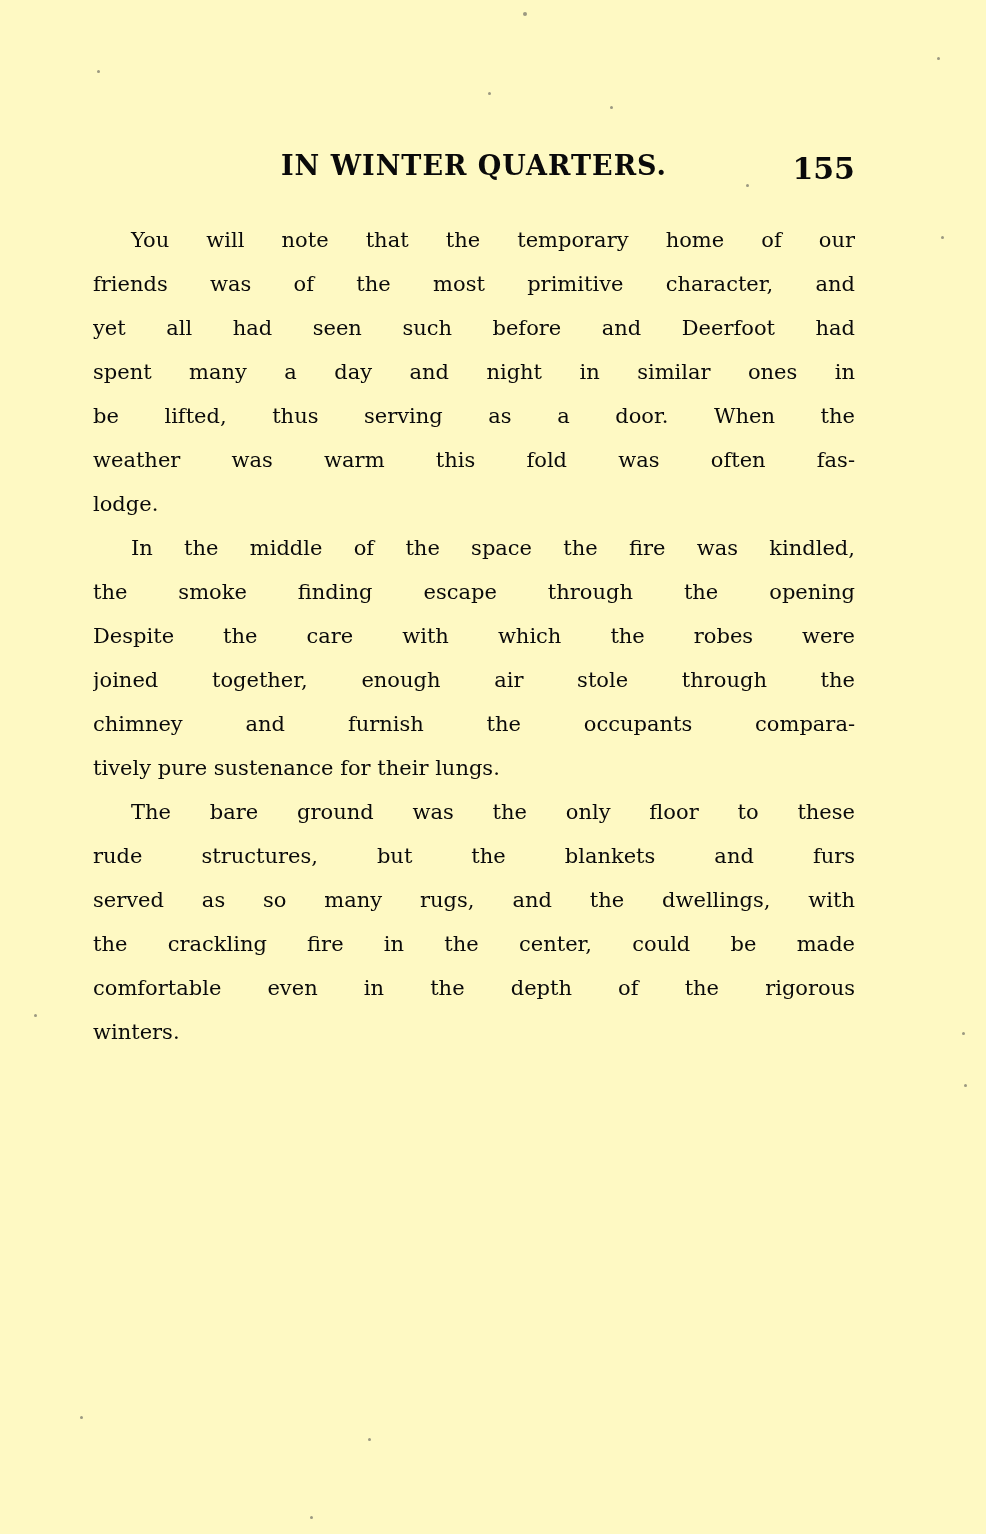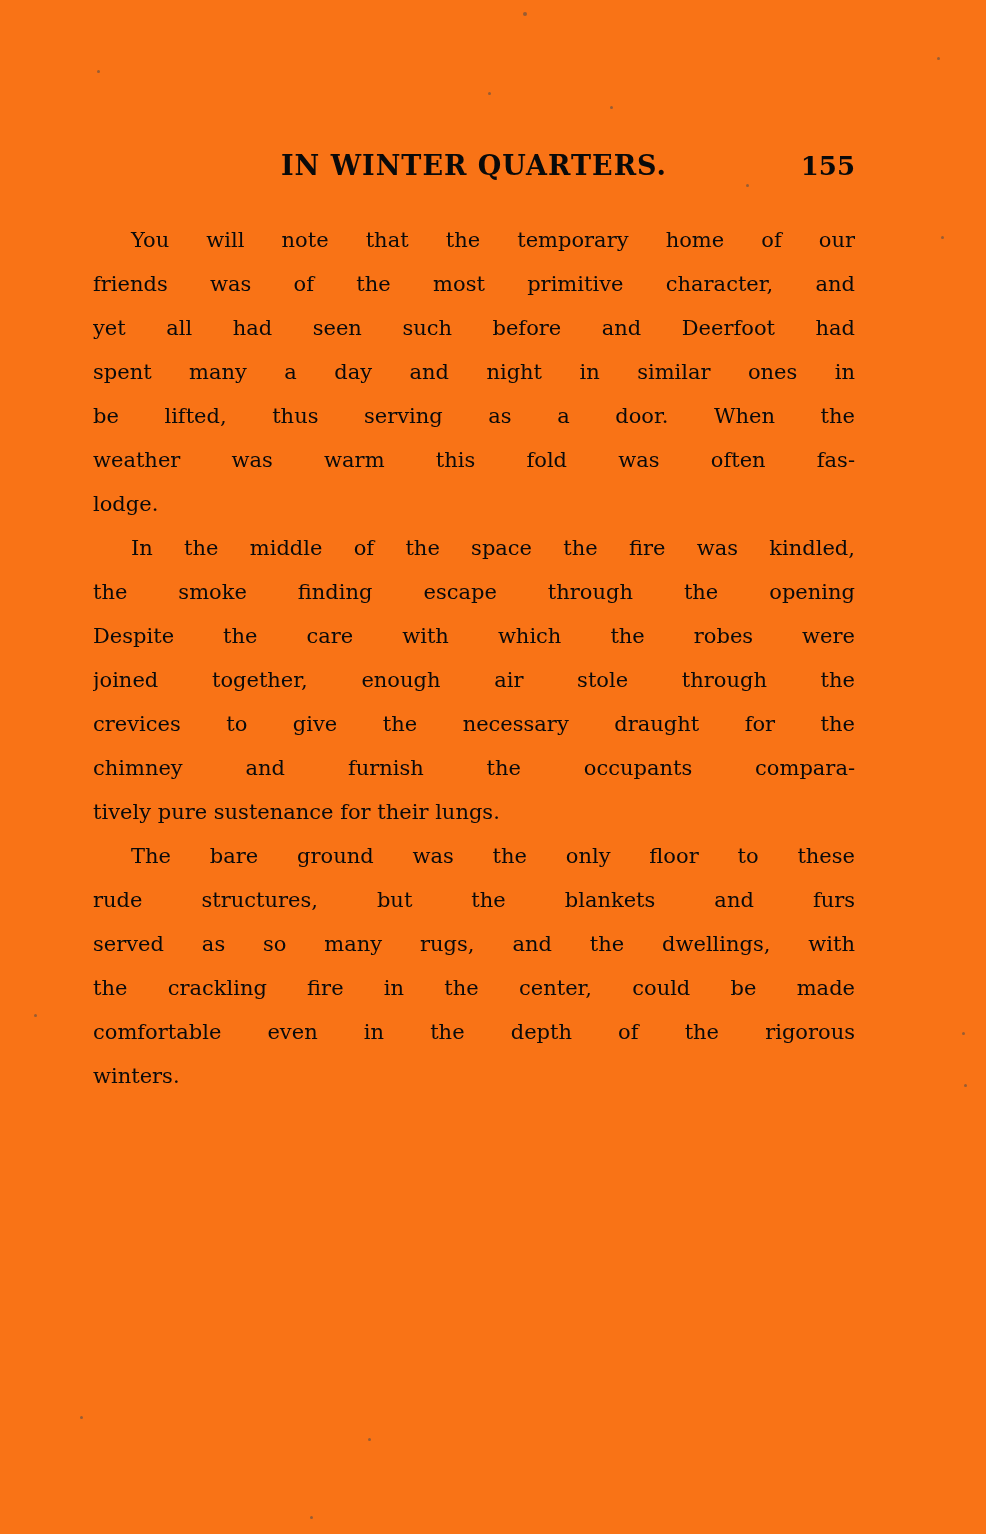--- a/index.html
+++ b/index.html
@@ -4,21 +4,21 @@
 <style>
   html, body {
     margin: 0;
     padding: 0;
     background: #ffffff;
   }
   .page {
     position: relative;
     width: 986px;
     height: 1534px;
-    background: #f97316;
+    background: #fef9c3;
     color: #0a0a0a;
     font-family: "DejaVu Serif", "Liberation Serif", serif;
     overflow: hidden;
   }
   .header-row {
     position: absolute;
     top: 150px;
     left: 93px;
     width: 762px;
     height: 36px;
@@ -31,21 +31,21 @@
     font-size: 27px;
     font-weight: 700;
     letter-spacing: 1px;
     white-space: nowrap;
     color: #0a0a0a;
   }
   .page-number {
     position: absolute;
     right: 0;
     top: 1px;
-    font-size: 26px;
+    font-size: 30px;
     font-weight: 700;
     color: #0a0a0a;
   }
   .page-body {
     position: absolute;
     top: 218px;
     left: 93px;
     width: 762px;
   }
   .paragraph {
@@ -94,21 +94,20 @@
         <div class="line">spent many a day and night in similar ones in</div>
         <div class="line">be lifted, thus serving as a door.  When the</div>
         <div class="line">weather was warm this fold was often fas-</div>
         <div class="line last">lodge.</div>
       </div>
       <div class="paragraph">
         <div class="line first">In the middle of the space the fire was kindled,</div>
         <div class="line">the smoke finding escape through the opening</div>
         <div class="line">Despite the care with which the robes were</div>
         <div class="line">joined together, enough air stole through the</div>
-        <div class="line">crevices to give the necessary draught for the</div>
         <div class="line">chimney and furnish the occupants compara-</div>
         <div class="line last">tively pure sustenance for their lungs.</div>
       </div>
       <div class="paragraph">
         <div class="line first">The bare ground was the only floor to these</div>
         <div class="line">rude structures, but the blankets and furs</div>
         <div class="line">served as so many rugs, and the dwellings, with</div>
         <div class="line">the crackling fire in the center, could be made</div>
         <div class="line">comfortable even in the depth of the rigorous</div>
         <div class="line last">winters.</div>

